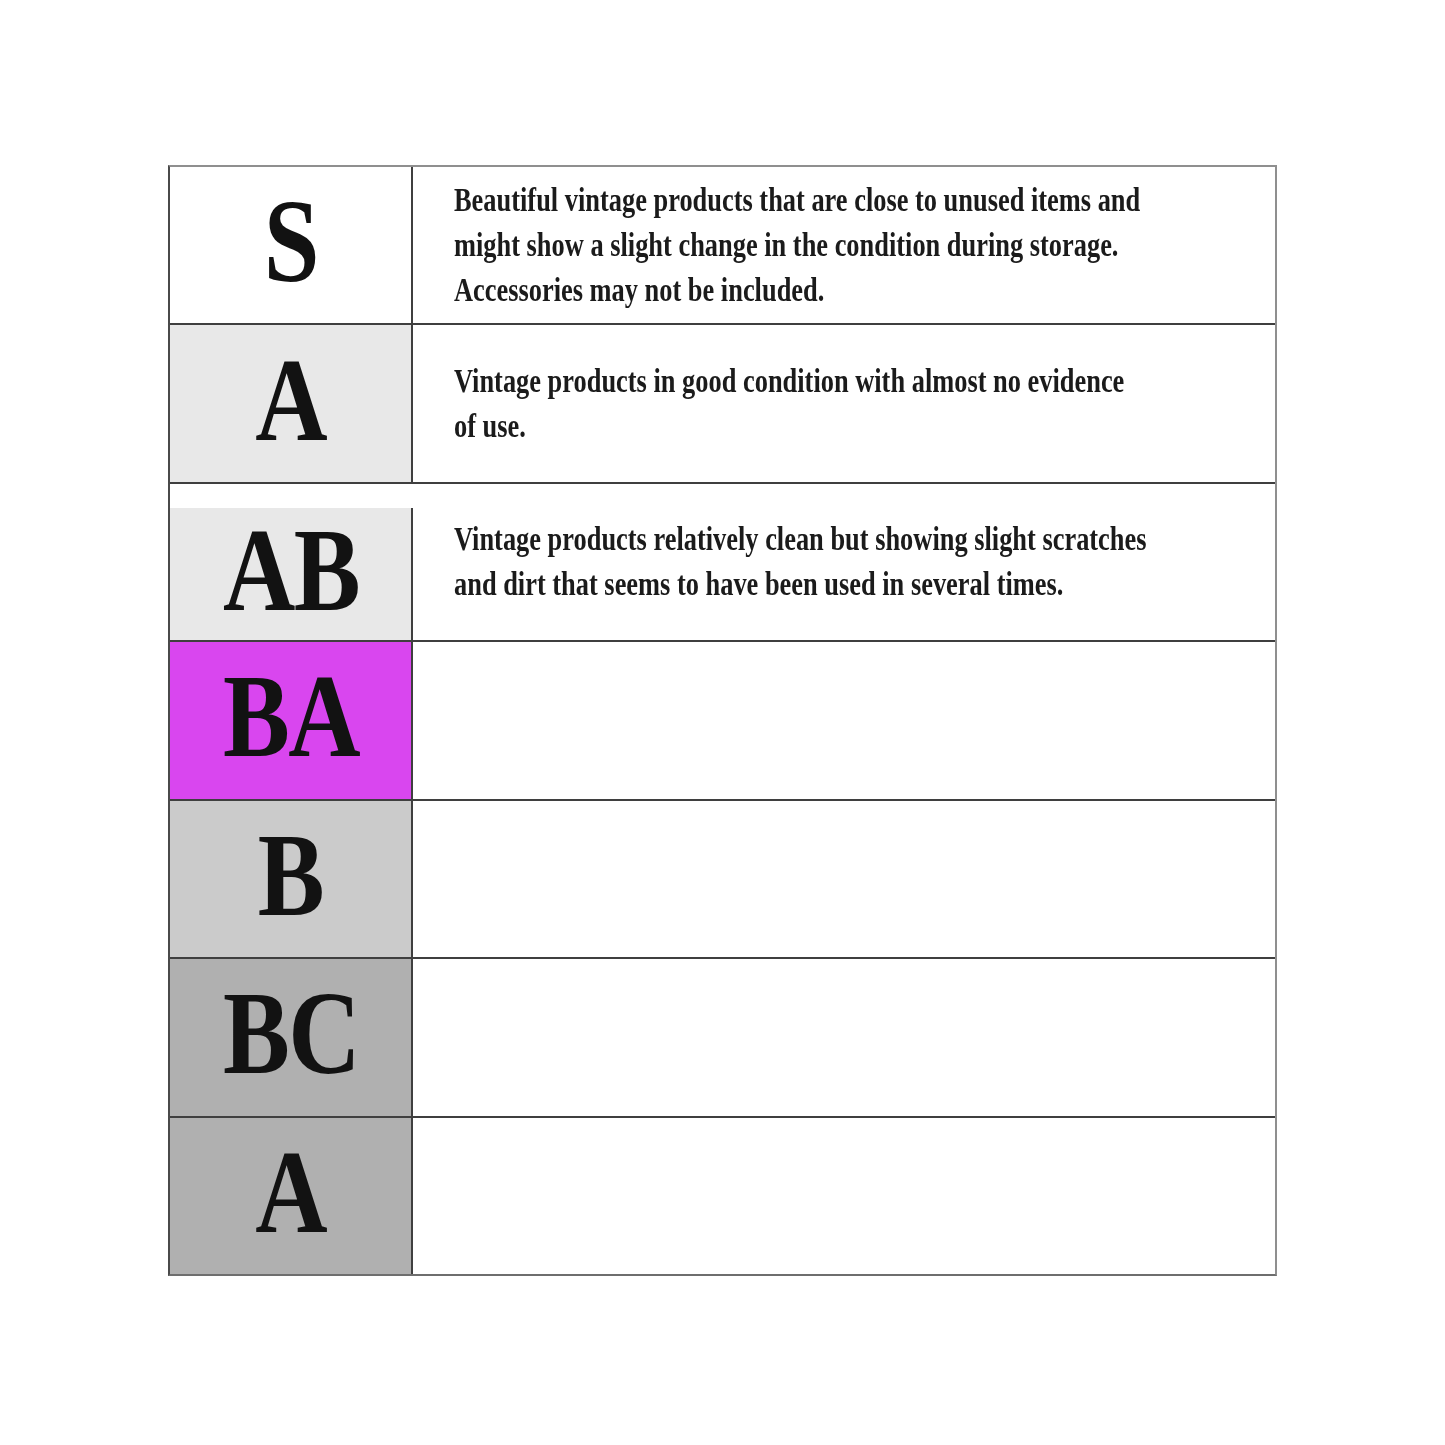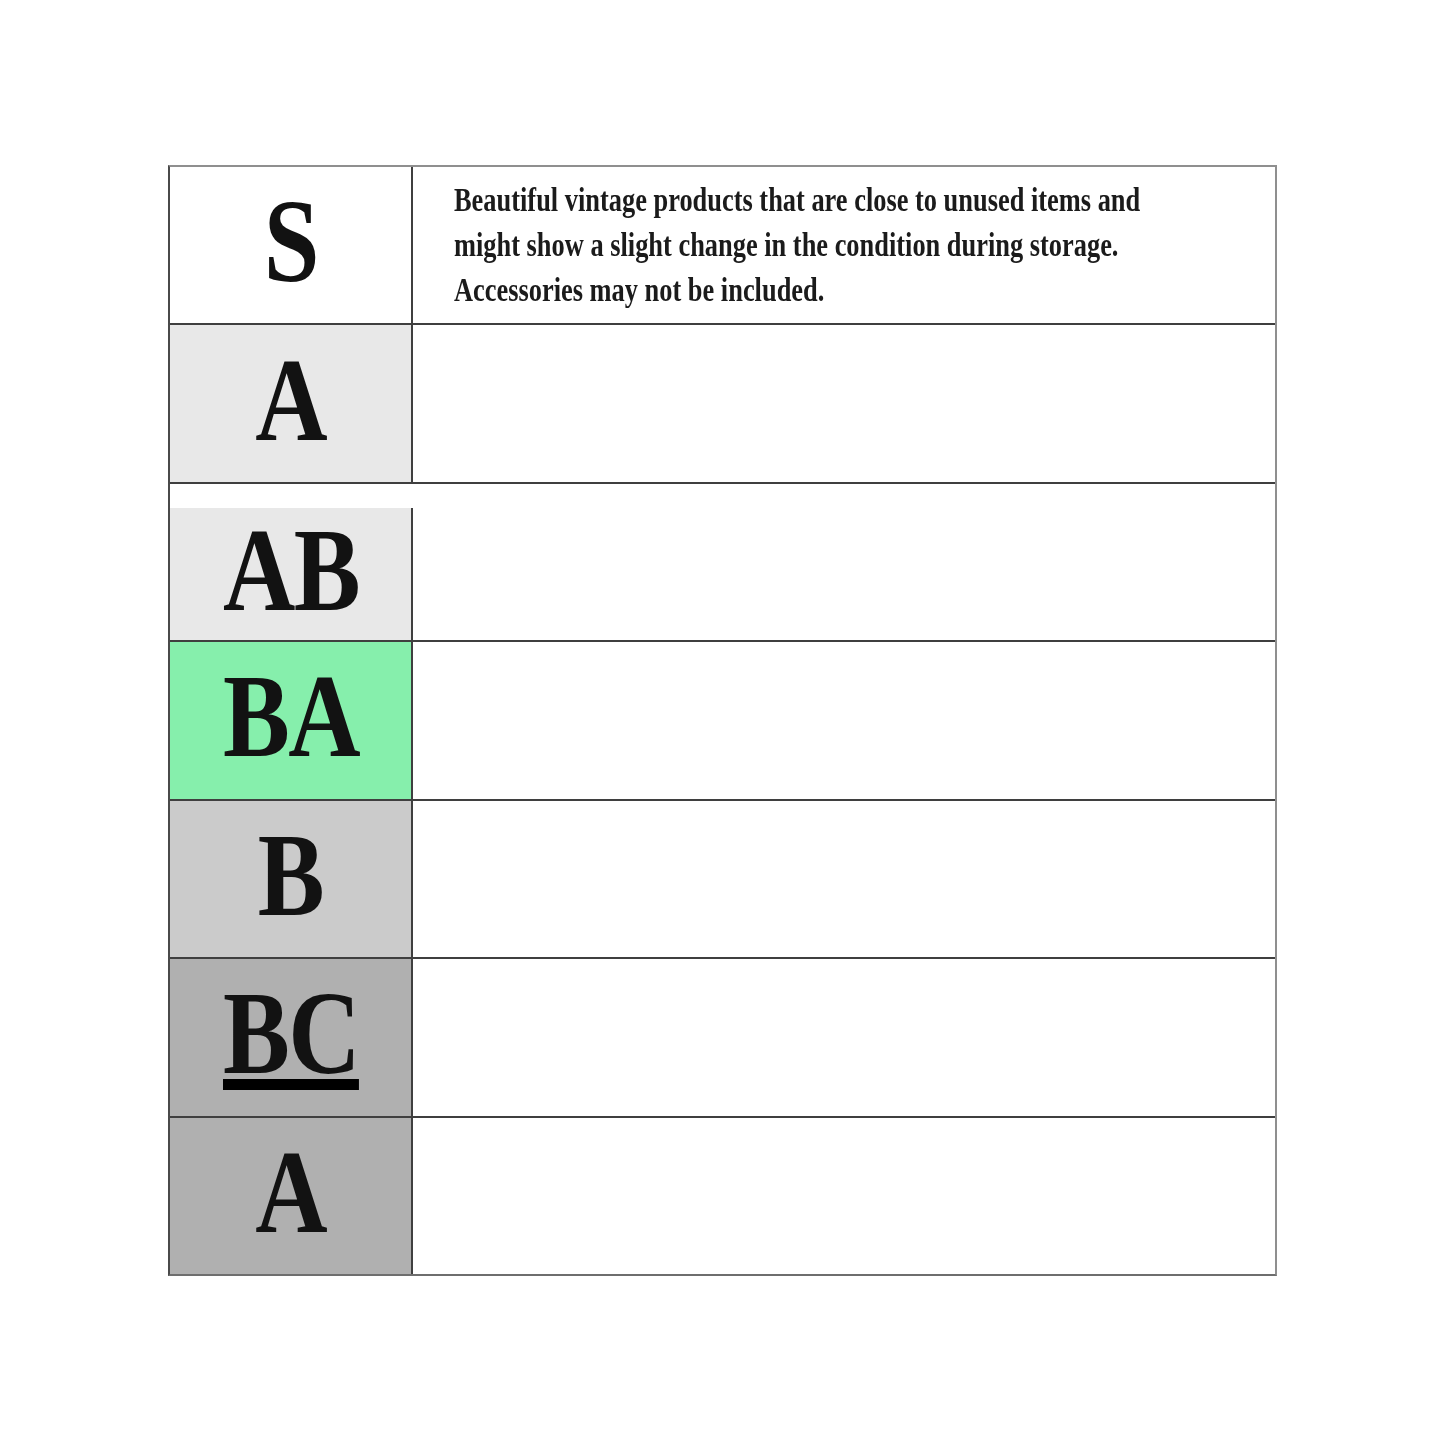--- a/index.html
+++ b/index.html
@@ -92,38 +92,46 @@
         <div class="desc-cell">
           <div class="desc-line" style="color: rgb(27, 27, 27);">Beautiful vintage products that are close to unused items and</div>
           <div class="desc-line" style="color: rgb(27, 27, 27);">might show a slight change in the condition during storage.</div>
           <div class="desc-line" style="color: rgb(27, 27, 27);">Accessories may not be included.</div>
         </div>
       </div>
       <div class="row">
         <div class="grade-cell" style="background: rgb(232, 232, 232);">
           <span class="grade-letter" style="color: rgb(18, 18, 18);">A</span>
         </div>
+        <div class="desc-cell">
+          <div class="desc-line" style="color: rgb(27, 27, 27);">Vintage products in good condition with almost no evidence</div>
+          <div class="desc-line" style="color: rgb(27, 27, 27);">of use.</div>
+        </div>
       </div>
       <div class="row">
         <div class="grade-cell" style="background: rgb(232, 232, 232); margin-top: 24px;">
           <span class="grade-letter" style="color: rgb(18, 18, 18);">AB</span>
         </div>
+        <div class="desc-cell">
+          <div class="desc-line" style="color: rgb(27, 27, 27);">Vintage products relatively clean but showing slight scratches</div>
+          <div class="desc-line" style="color: rgb(27, 27, 27);">and dirt that seems to have been used in several times.</div>
+        </div>
       </div>
       <div class="row">
-        <div class="grade-cell" style="background: #86efac;">
+        <div class="grade-cell" style="background: #d946ef;">
           <span class="grade-letter" style="color: rgb(18, 18, 18);">BA</span>
         </div>
       </div>
       <div class="row">
         <div class="grade-cell" style="background: rgb(203, 203, 203);">
           <span class="grade-letter" style="color: rgb(18, 18, 18);">B</span>
         </div>
       </div>
       <div class="row">
-        <div class="grade-cell" style="background: rgb(176, 176, 176); text-decoration: underline;">
+        <div class="grade-cell" style="background: rgb(176, 176, 176);">
           <span class="grade-letter" style="color: rgb(18, 18, 18);">BC</span>
         </div>
       </div>
       <div class="row">
         <div class="grade-cell" style="background: rgb(176, 176, 176);">
           <span class="grade-letter" style="color: rgb(18, 18, 18);">A</span>
         </div>
       </div>
     </div>
 </div>

